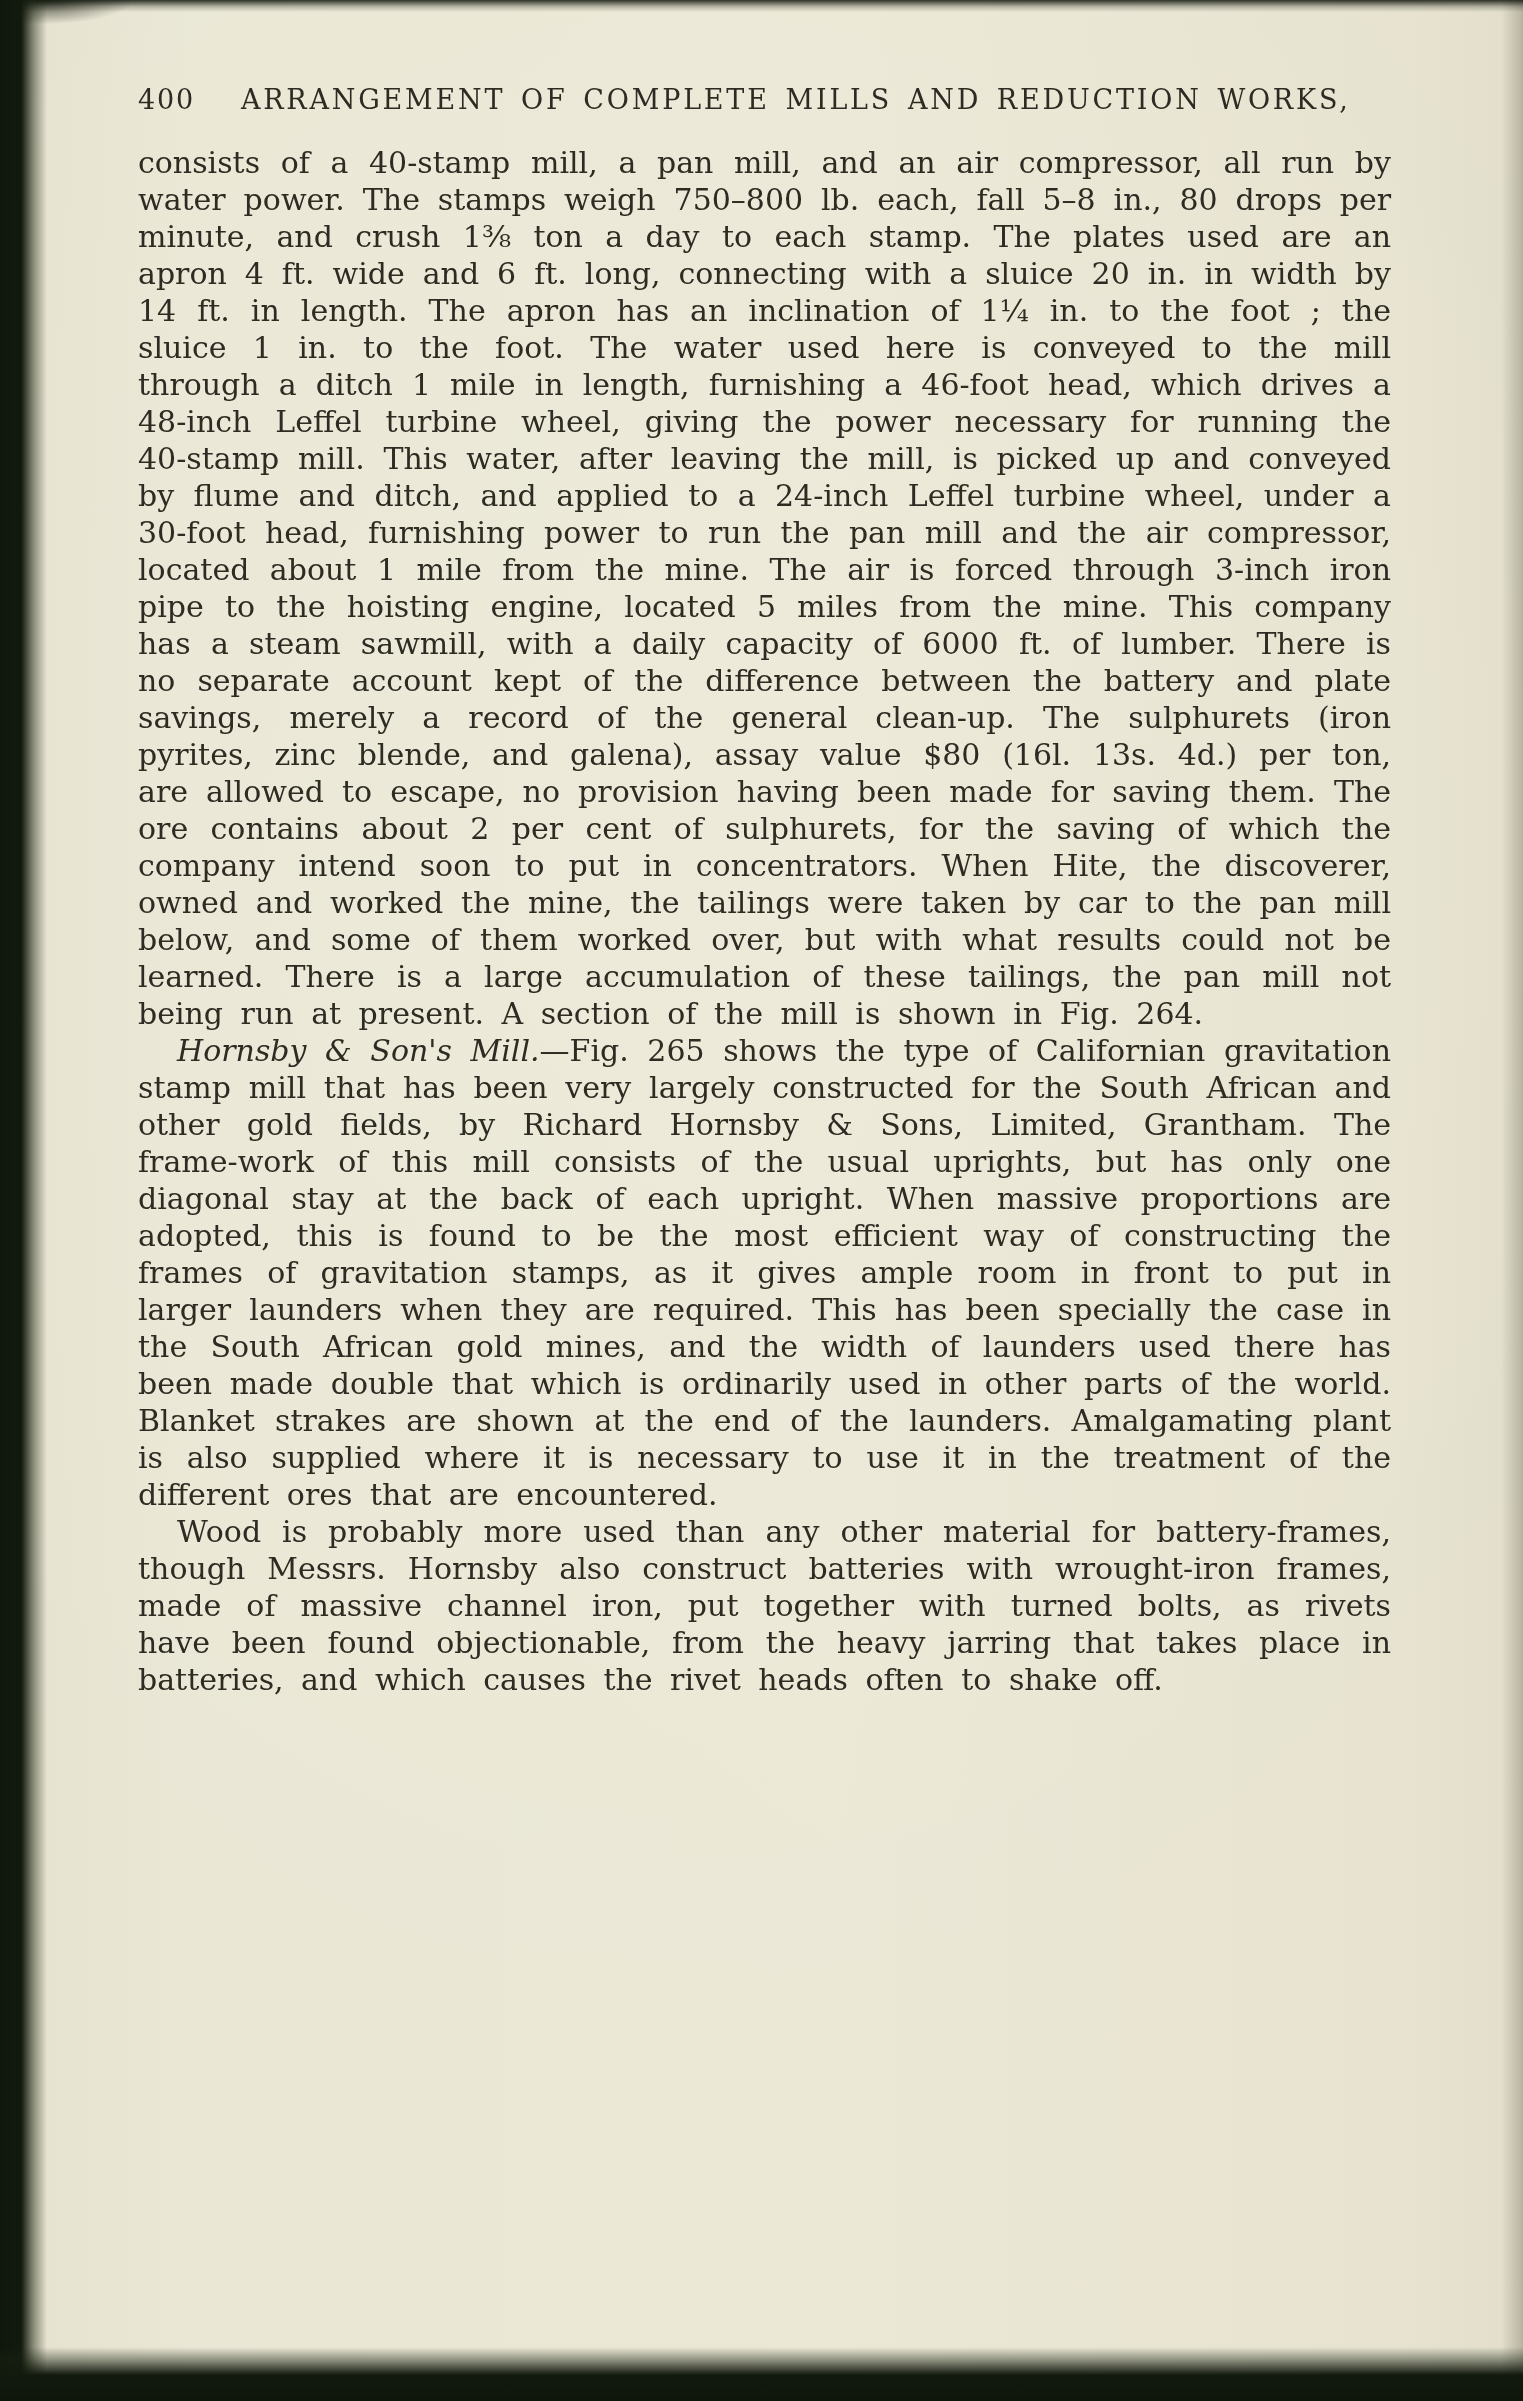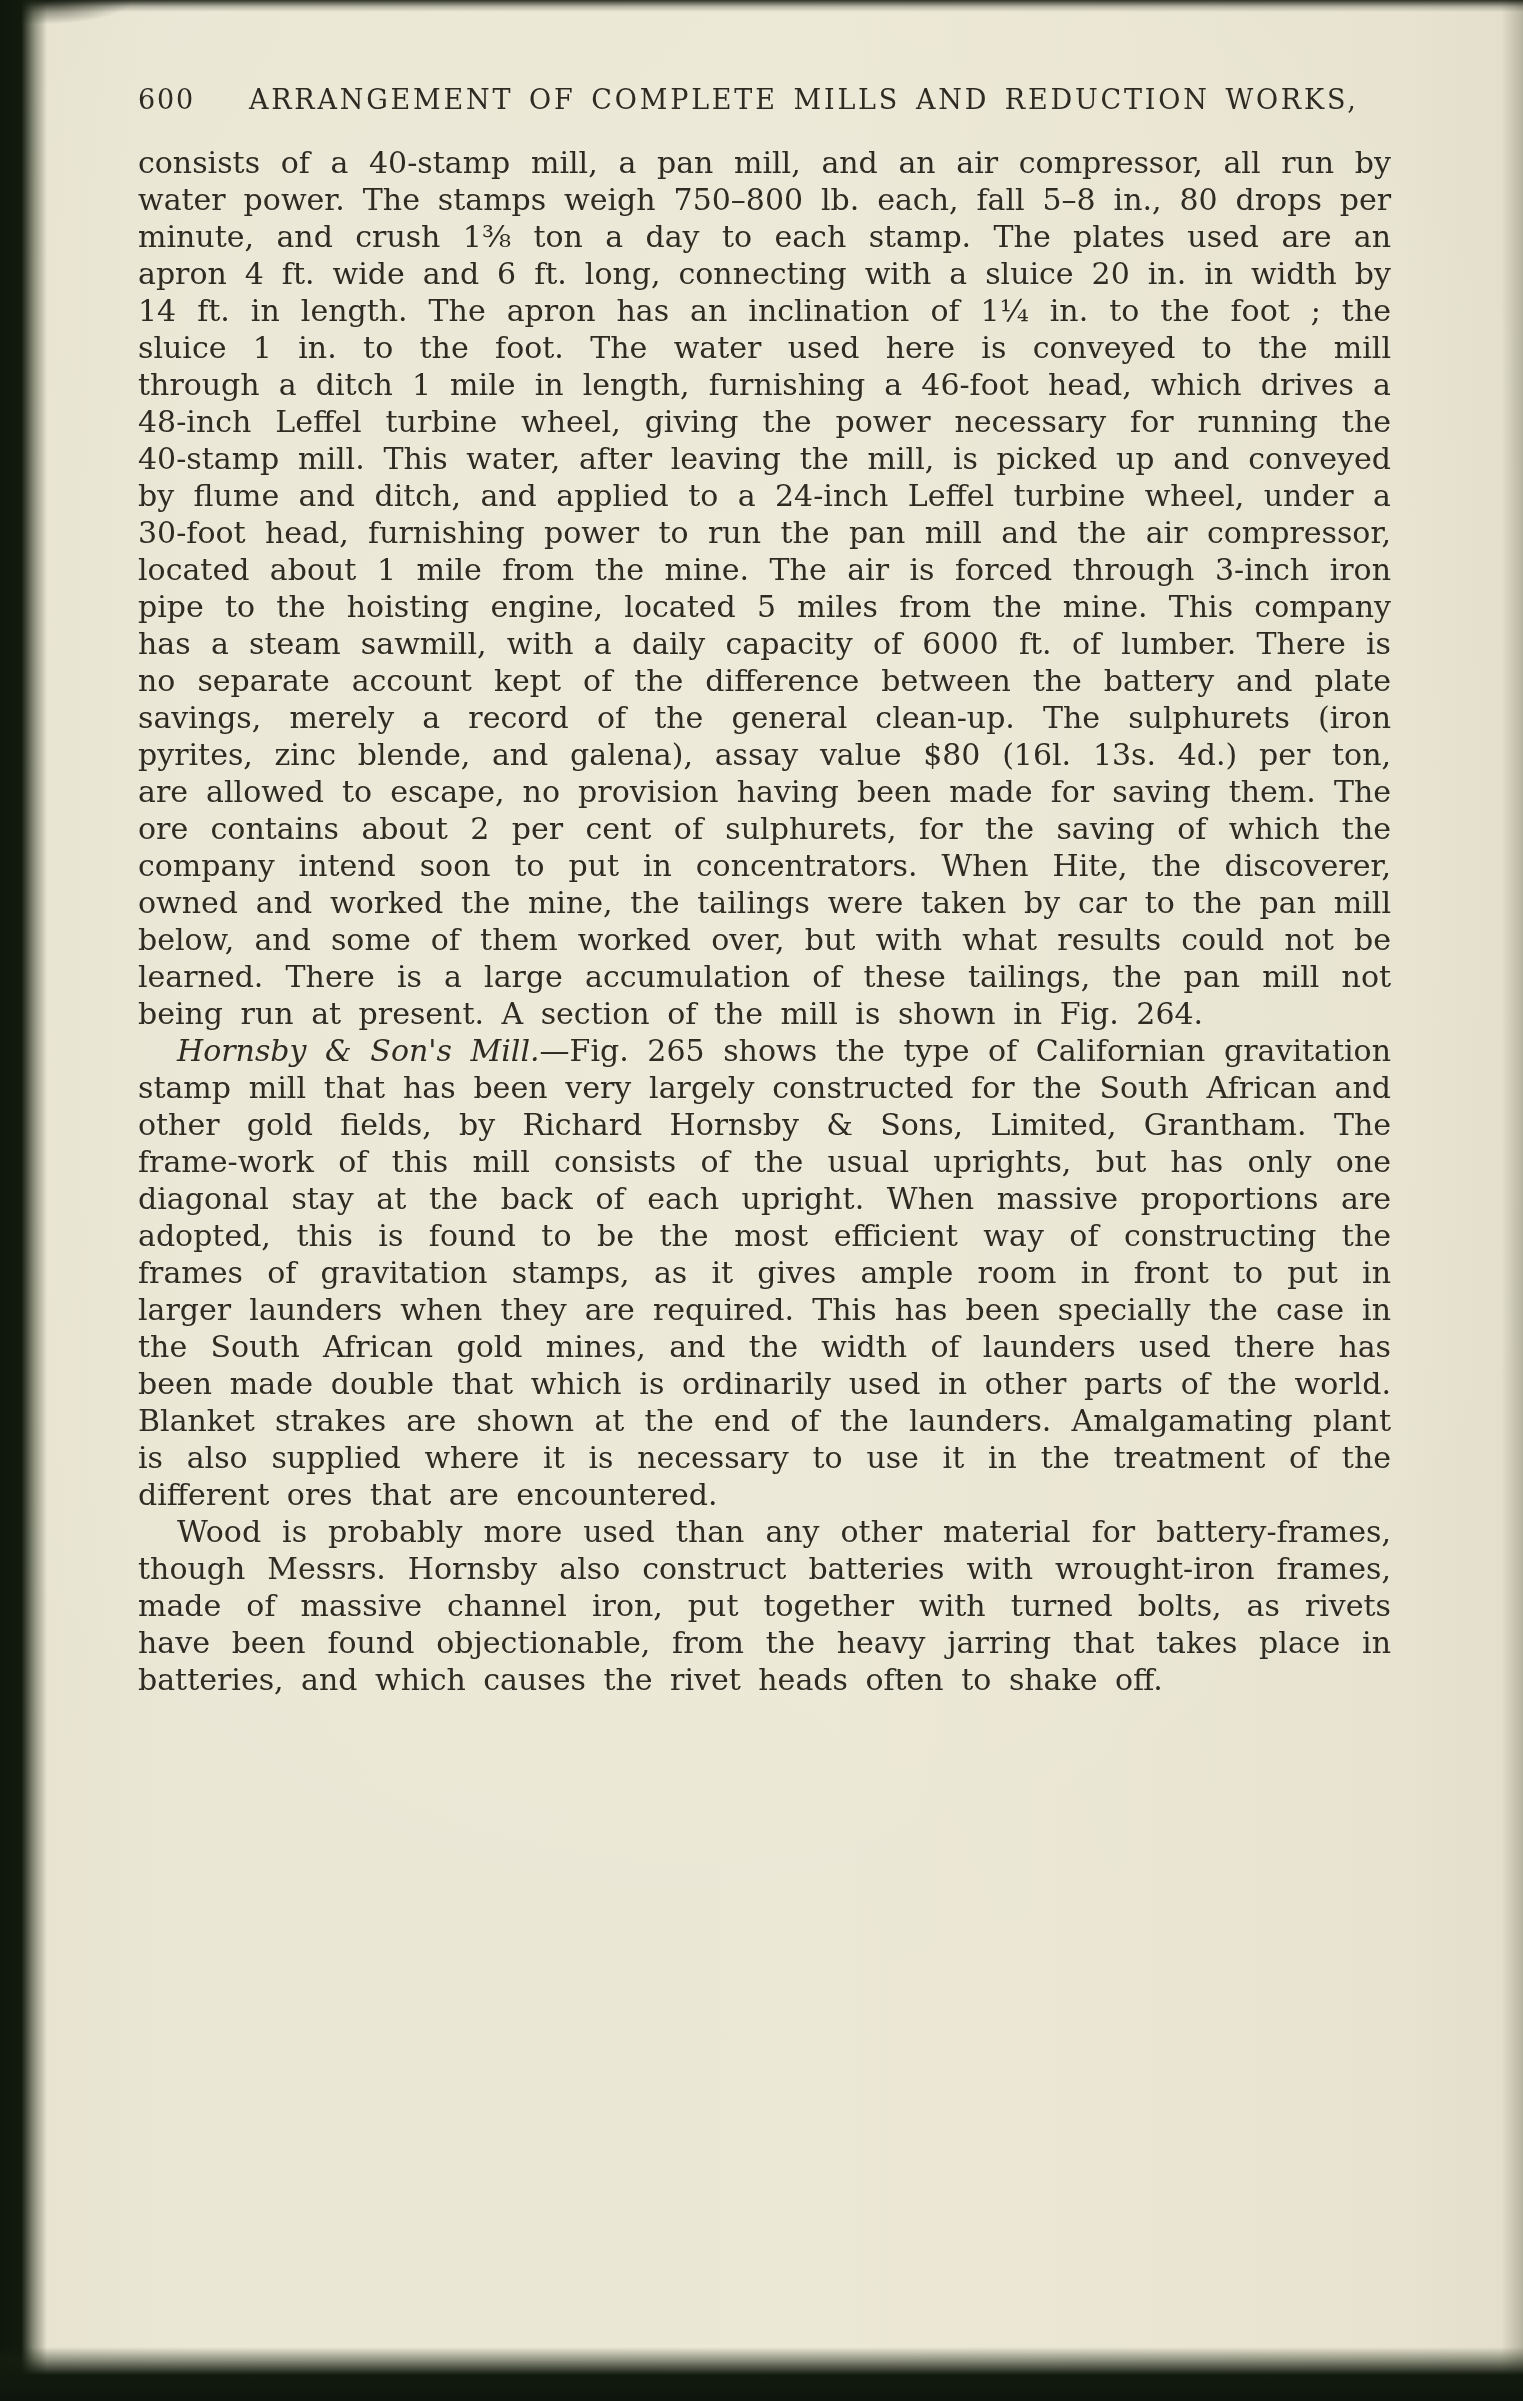--- a/index.html
+++ b/index.html
@@ -55,21 +55,20 @@
     font-size: 27px;
     color: #2e2b23;
     white-space: nowrap;
   }
   .page-num {
     letter-spacing: 1.8px;
   }
   .head-title {
     letter-spacing: 2.8px;
     word-spacing: 4.4px;
-    margin-left: 8px;
   }
 
   .text-block {
     position: absolute;
     top: 144px;
     left: 138px;
     width: 1253px;
     font-family: "DejaVu Serif", "Liberation Serif", serif;
     font-size: 30px;
     line-height: 37px;
@@ -87,21 +86,21 @@
     font-style: italic;
   }
 </style>
 </head>
 <body>
 
 <div class="stage">
   <div class="page">
 
     <header class="running-head">
-      <span class="page-num">600</span>
+      <span class="page-num">400</span>
       <span class="head-title">ARRANGEMENT OF COMPLETE MILLS AND REDUCTION WORKS,</span>
     </header>
 
     <main class="text-block">
       <p class="para">consists of a 40-stamp mill, a pan mill, and an air compressor, all run by water power.  The stamps weigh 750–800 lb. each, fall 5–8 in., 80 drops per minute, and crush 1⅜ ton a day to each stamp.  The plates used are an apron 4 ft. wide and 6 ft. long, connecting with a sluice 20 in. in width by 14 ft. in length.  The apron has an inclination of 1¼ in. to the foot ; the sluice 1 in. to the foot.  The water used here is conveyed to the mill through a ditch 1 mile in length, furnishing a 46-foot head, which drives a 48-inch Leffel turbine wheel, giving the power necessary for running the 40-stamp mill.  This water, after leaving the mill, is picked up and conveyed by flume and ditch, and applied to a 24-inch Leffel turbine wheel, under a 30-foot head, furnishing power to run the pan mill and the air compressor, located about 1 mile from the mine.  The air is forced through 3-inch iron pipe to the hoisting engine, located 5 miles from the mine.  This company has a steam sawmill, with a daily capacity of 6000 ft. of lumber.  There is no separate account kept of the difference between the battery and plate savings, merely a record of the general clean-up.  The sulphurets (iron pyrites, zinc blende, and galena), assay value $80 (16l. 13s. 4d.) per ton, are allowed to escape, no provision having been made for saving them.  The ore contains about 2 per cent of sulphurets, for the saving of which the company intend soon to put in concentrators.  When Hite, the discoverer, owned and worked the mine, the tailings were taken by car to the pan mill below, and some of them worked over, but with what results could not be learned.  There is a large accumulation of these tailings, the pan mill not being run at present.  A section of the mill is shown in Fig. 264.</p>
       <p class="para indent"><span class="italic">Hornsby &amp; Son's Mill.</span><span>—Fig. 265 shows the type of Californian gravitation stamp mill that has been very largely constructed for the South African and other gold fields, by Richard Hornsby &amp; Sons, Limited, Grantham.  The frame-work of this mill consists of the usual uprights, but has only one diagonal stay at the back of each upright.  When massive proportions are adopted, this is found to be the most efficient way of constructing the frames of gravitation stamps, as it gives ample room in front to put in larger launders when they are required.  This has been specially the case in the South African gold mines, and the width of launders used there has been made double that which is ordinarily used in other parts of the world.  Blanket strakes are shown at the end of the launders.  Amalgamating plant is also supplied where it is necessary to use it in the treatment of the different ores that are encountered.</span></p>
       <p class="para indent">Wood is probably more used than any other material for battery-frames, though Messrs. Hornsby also construct batteries with wrought-iron frames, made of massive channel iron, put together with turned bolts, as rivets have been found objectionable, from the heavy jarring that takes place in batteries, and which causes the rivet heads often to shake off.</p>
     </main>
 
     <div class="edge-right"></div>

